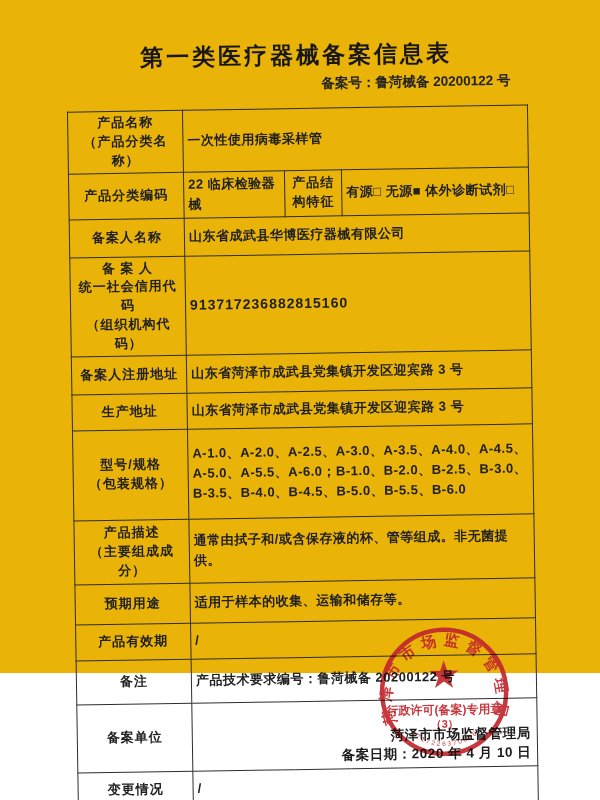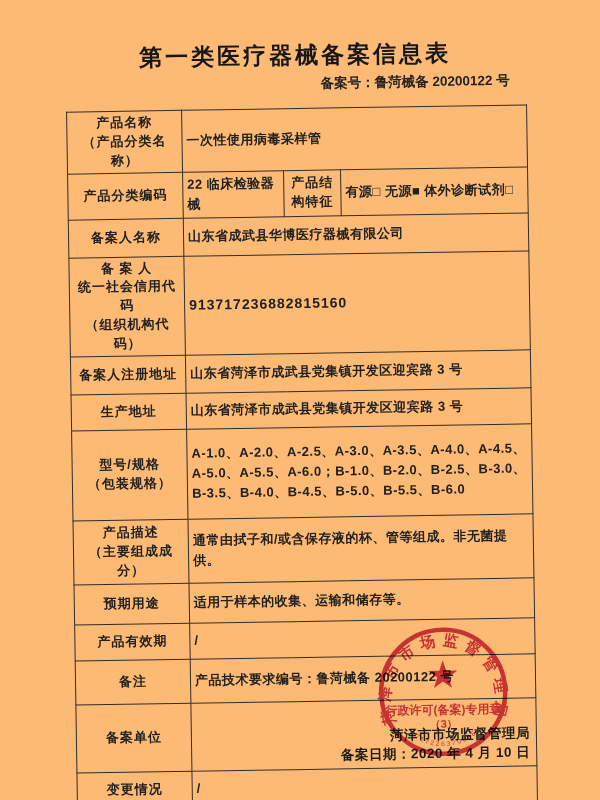--- a/index.html
+++ b/index.html
@@ -2,21 +2,21 @@
 <html><head>
 <meta charset="utf-8">
 <style>
   html,body{margin:0;padding:0;}
   body{
     width:600px;height:800px;overflow:hidden;
     background:#ffffff;
     font-family:"Liberation Sans","DejaVu Sans",sans-serif;
     color:#1f1f1f;
   }
-  .page{position:relative;width:600px;height:800px;background:#fdba74;}
+  .page{position:relative;width:600px;height:673px;background:#eab308;}
   .scan{position:absolute;inset:0;transform:rotate(-0.9deg);transform-origin:50% 45%;}
 
   .title{
     margin:40px 0 4px 0;
     text-align:center;
     font-size:23px;
     font-weight:700;
     letter-spacing:3px;
     color:#171717;
   }

